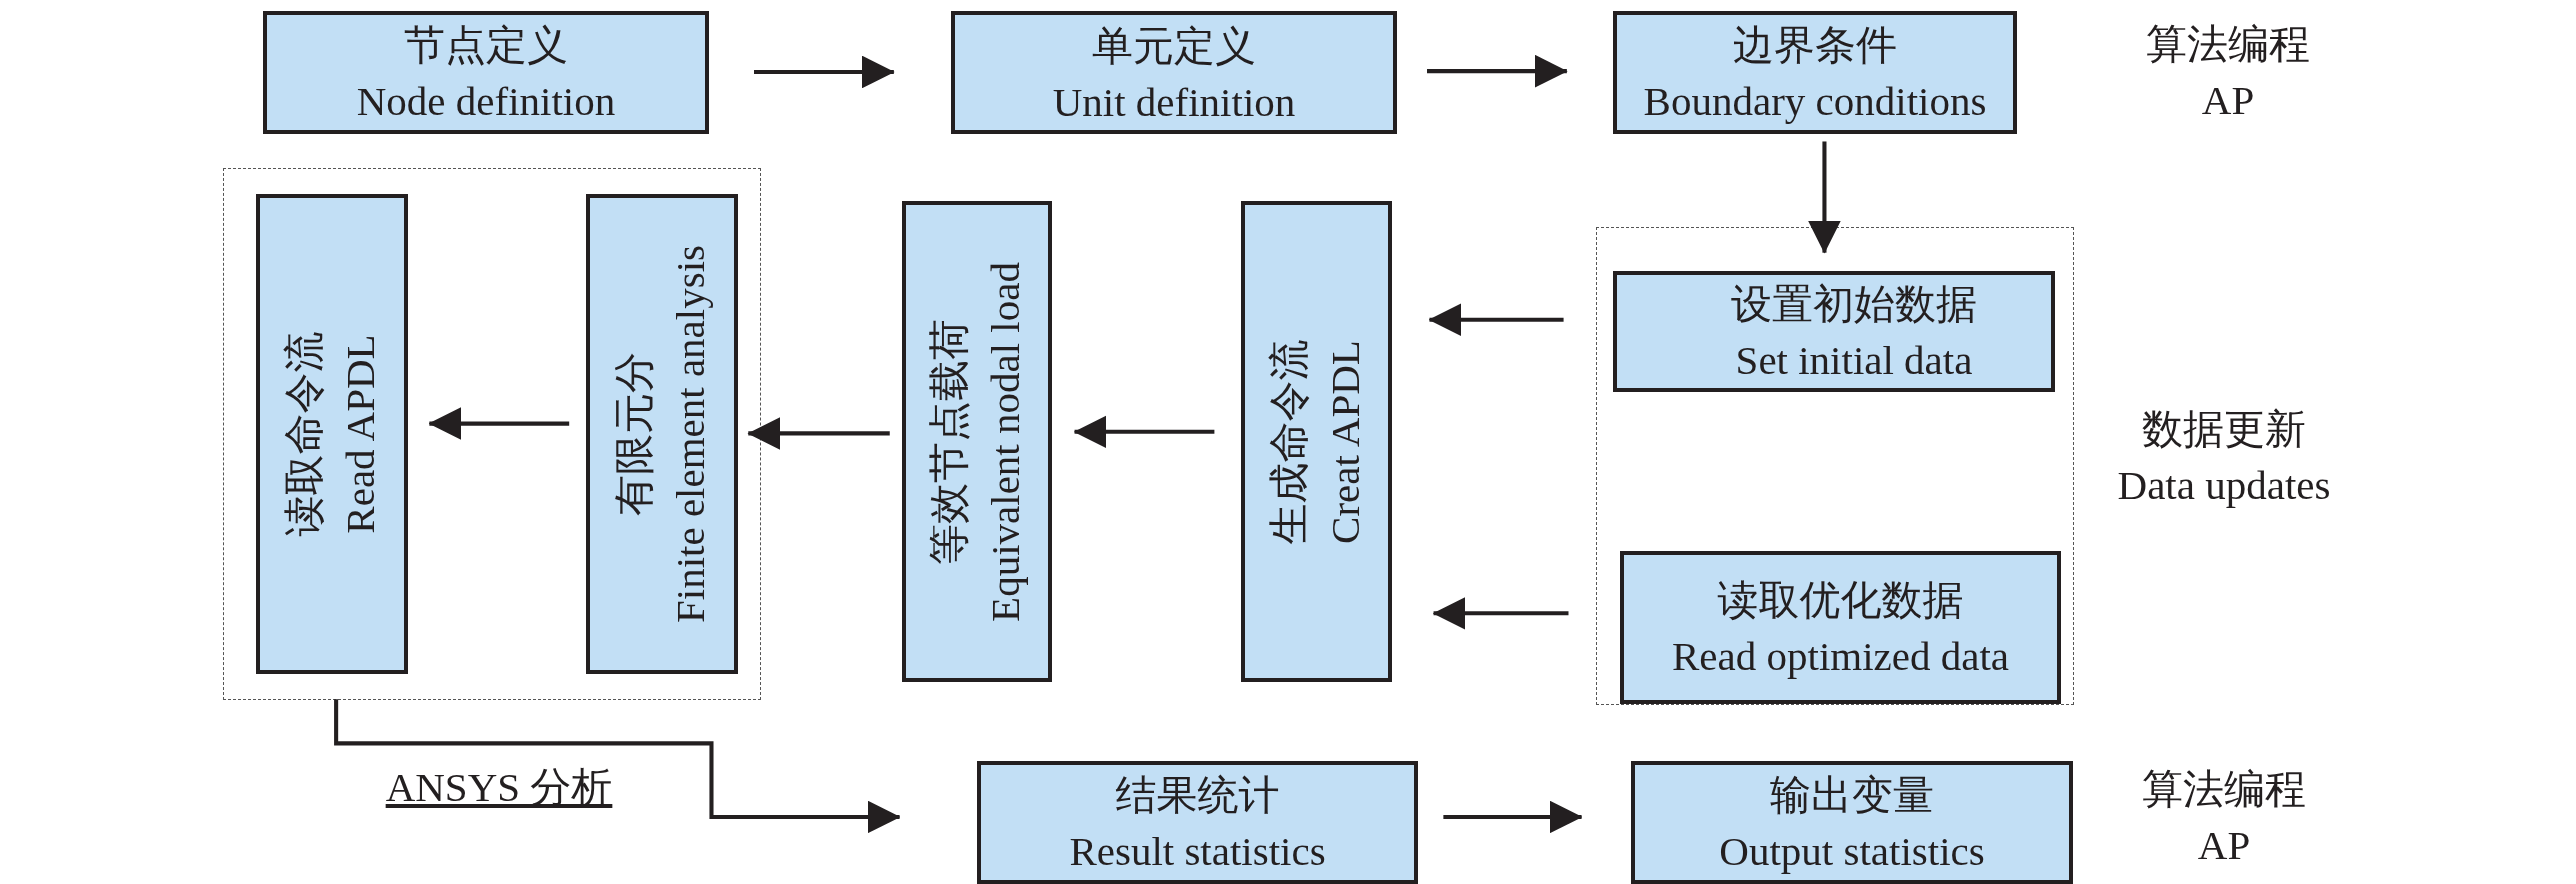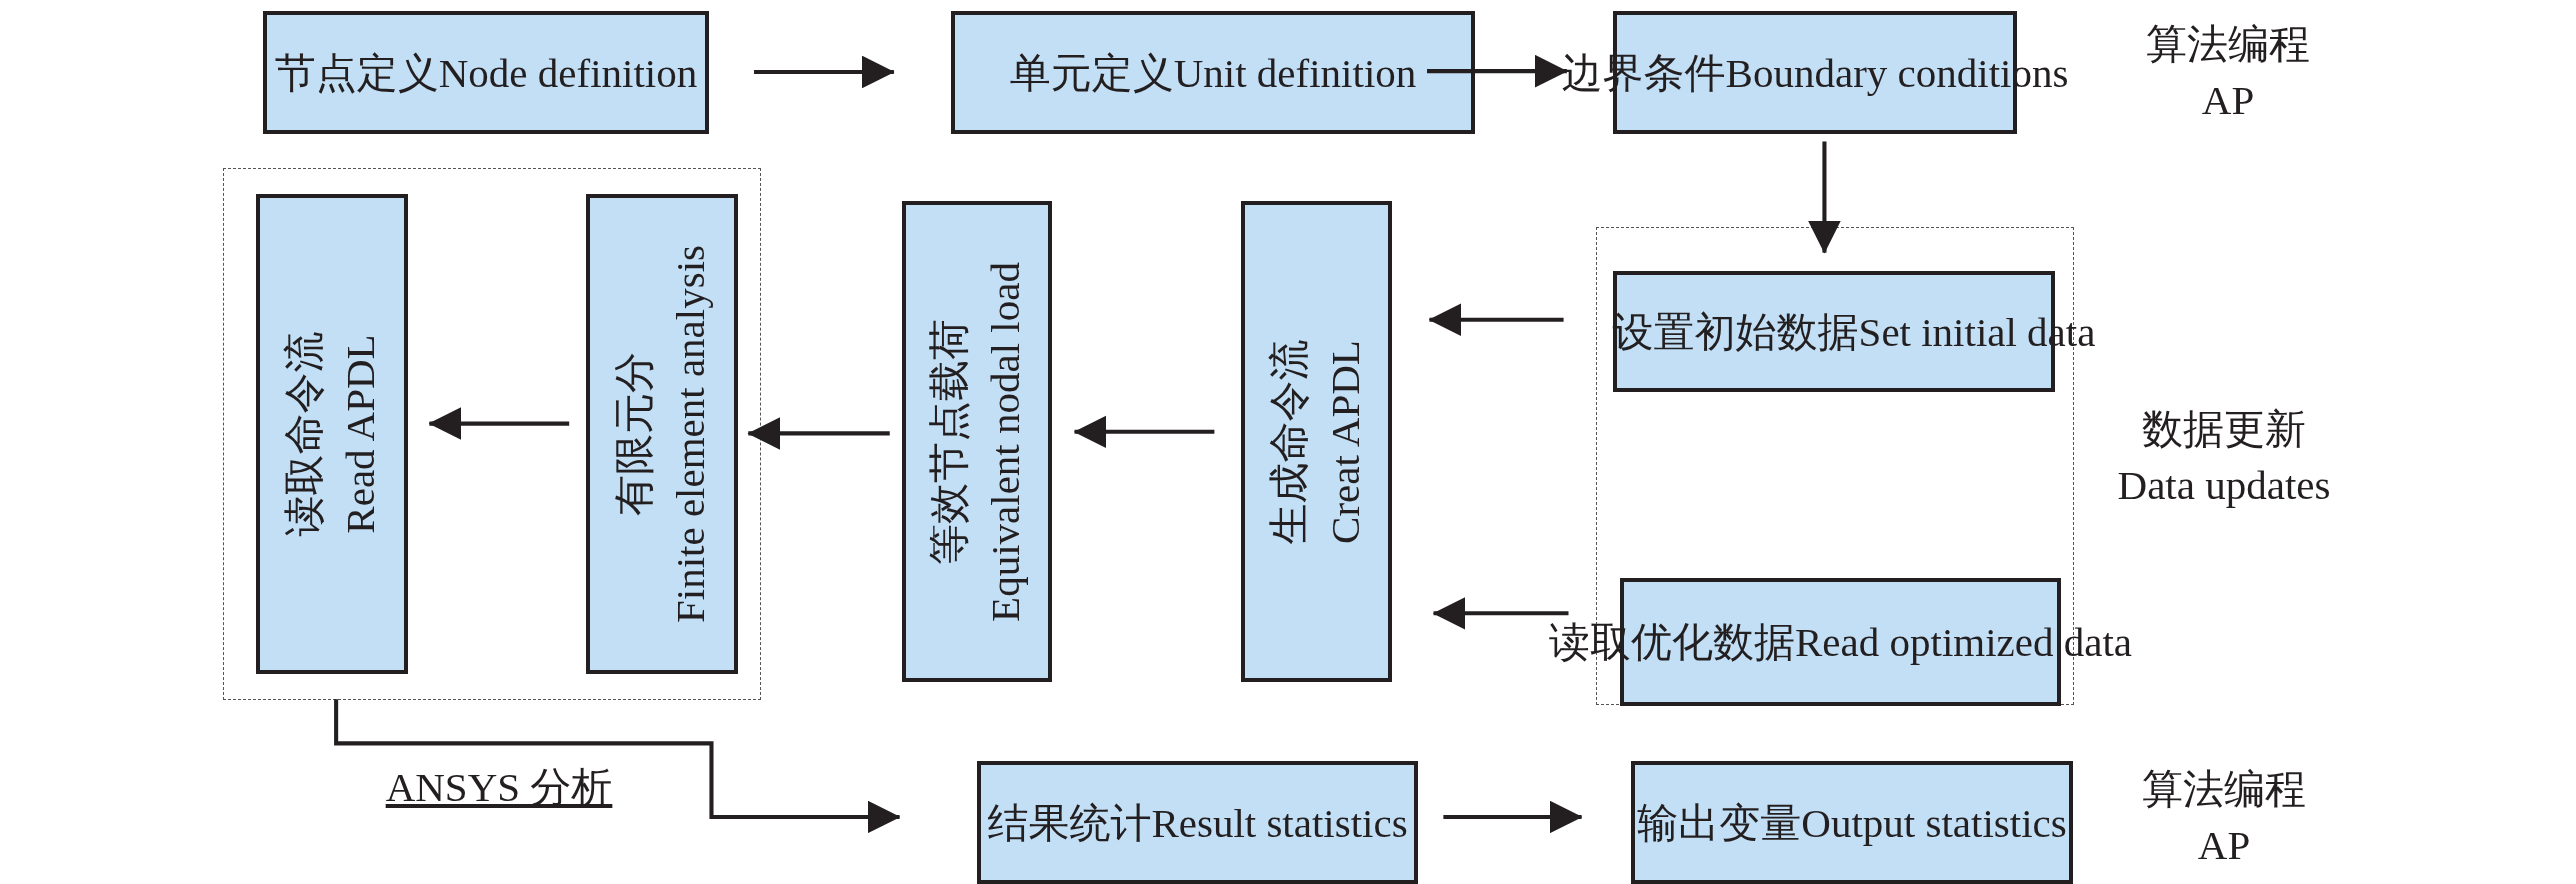--- a/index.html
+++ b/index.html
@@ -1,19 +1,19 @@
 <!DOCTYPE html>
 <html style="font-size:13px"><head>
 <meta charset="utf-8">
 <style>
   html, body { margin:0; padding:0; background:#ffffff; }
   body { width:2576px; height:884px; position:relative; overflow:hidden;
          font-family:"Liberation Serif","DejaVu Serif",serif; color:#231f20; }
   .box { position:absolute; box-sizing:border-box; background:#c2dff5;
-         border:4.1px solid #231f20; display:flex; 
+         border:4.1px solid #231f20; display:flex; flex-direction:column;
          align-items:center; justify-content:center; text-align:center; }
   .box .zh, .box .en, .label .zh, .label .en { font-size:41px; line-height:56px; white-space:nowrap; }
   .vbox { position:absolute; box-sizing:border-box; background:#c2dff5;
           border:4.1px solid #231f20; }
   .vtext { position:absolute; left:50%; top:50%; transform:translate(-50%,-50%) rotate(-90deg);
            display:flex; flex-direction:column; align-items:center; white-space:nowrap; }
   .vtext .zh, .vtext .en { font-size:41px; line-height:56px; }
   .dashed { position:absolute; box-sizing:border-box; border:1.6px dashed #555; }
   .label { position:absolute; display:flex; flex-direction:column; align-items:center; transform:translateX(-50%); }
   svg.overlay { position:absolute; left:0; top:0; }
@@ -21,21 +21,21 @@
 </head>
 <body>
 
 <div class="dashed" style="left:223px;top:168px;width:538px;height:532px;"></div>
 <div class="dashed" style="left:1596px;top:227px;width:478px;height:478px;"></div>
 
 <div class="box" style="left:263px;top:11.4px;width:446px;height:123px;">
   <span class="zh">节点定义</span>
   <span class="en">Node definition</span>
 </div>
-<div class="box" style="left:951px;top:11.4px;width:524px;height:123px;">
+<div class="box" style="left:951px;top:11.4px;width:446px;height:123px;justify-content:flex-end;">
   <span class="zh">单元定义</span>
   <span class="en">Unit definition</span>
 </div>
 <div class="box" style="left:1613px;top:11.4px;width:404px;height:123px;">
   <span class="zh">边界条件</span>
   <span class="en">Boundary conditions</span>
 </div>
 
 <div class="label" style="left:2228px;top:16.4px;">
   <span class="zh">算法编程</span>
@@ -75,21 +75,21 @@
   <div class="vtext">
     <span class="zh">生成命令流</span>
     <span class="en">Creat APDL</span>
   </div>
 </div>
 
 <div class="box" style="left:1613px;top:271px;width:442px;height:121px;padding-left:40px;">
   <span class="zh">设置初始数据</span>
   <span class="en">Set initial data</span>
 </div>
-<div class="box" style="left:1620px;top:578px;width:441px;height:128px;text-align:right;">
+<div class="box" style="left:1620px;top:551px;width:441px;height:153px;text-align:right;">
   <span class="zh">读取优化数据</span>
   <span class="en">Read optimized data</span>
 </div>
 
 <div class="box" style="left:977px;top:761px;width:441px;height:123px;">
   <span class="zh">结果统计</span>
   <span class="en">Result statistics</span>
 </div>
 <div class="box" style="left:1631px;top:761px;width:442px;height:123px;">
   <span class="zh">输出变量</span>

